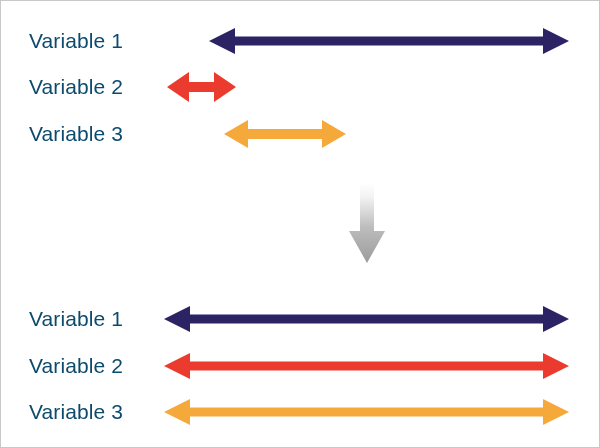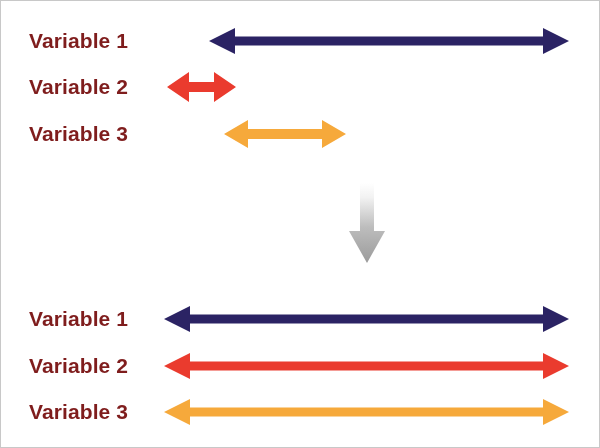--- a/index.html
+++ b/index.html
@@ -34,24 +34,24 @@
     height: 46px;
   }
   .row-label {
     position: absolute;
     left: 28px;
     top: 0;
     height: 46px;
     line-height: 46px;
     font-size: 21px;
     font-family: "Liberation Sans", sans-serif;
-    color: #7f1d1d;
+    color: #0c4a6e;
     letter-spacing: 0.1px;
     white-space: nowrap;
-    font-weight: 700;
+    font-weight: 400;
   }
   .row-arrow {
     position: absolute;
     top: 0;
     height: 46px;
   }
   .row-arrow svg { display: block; }
 
   
   #transition-arrow {

